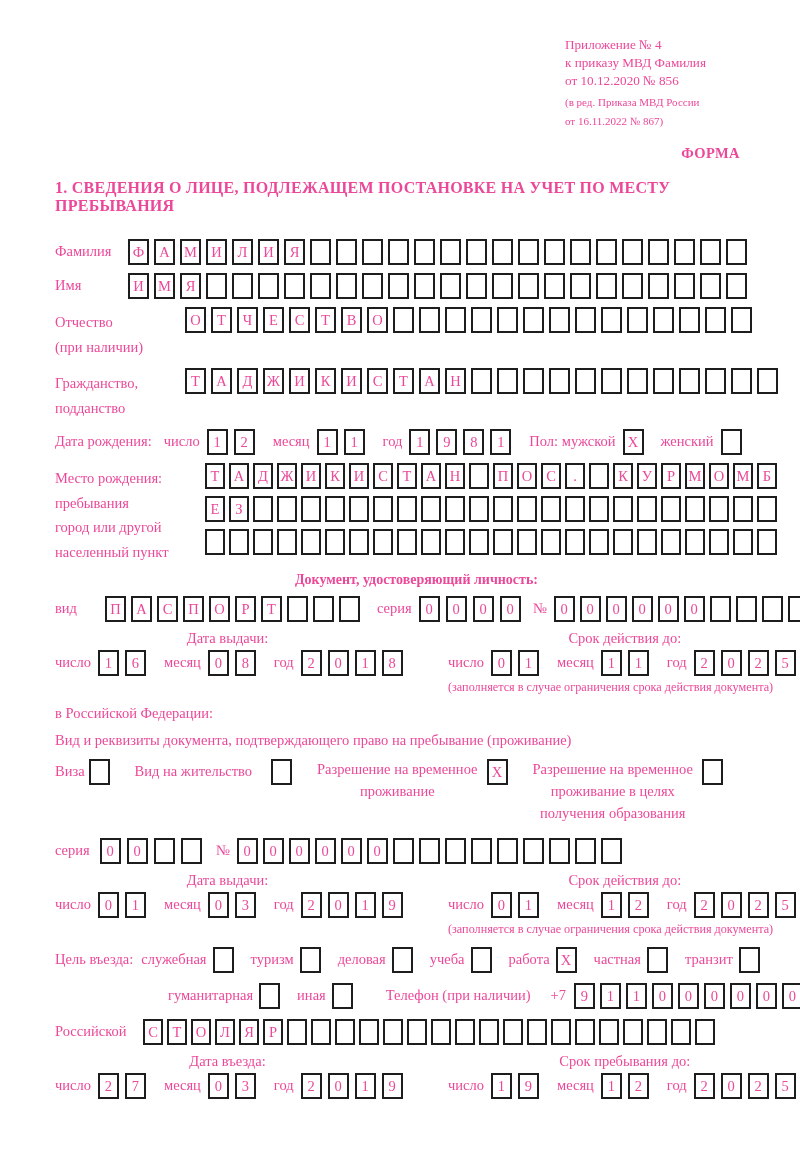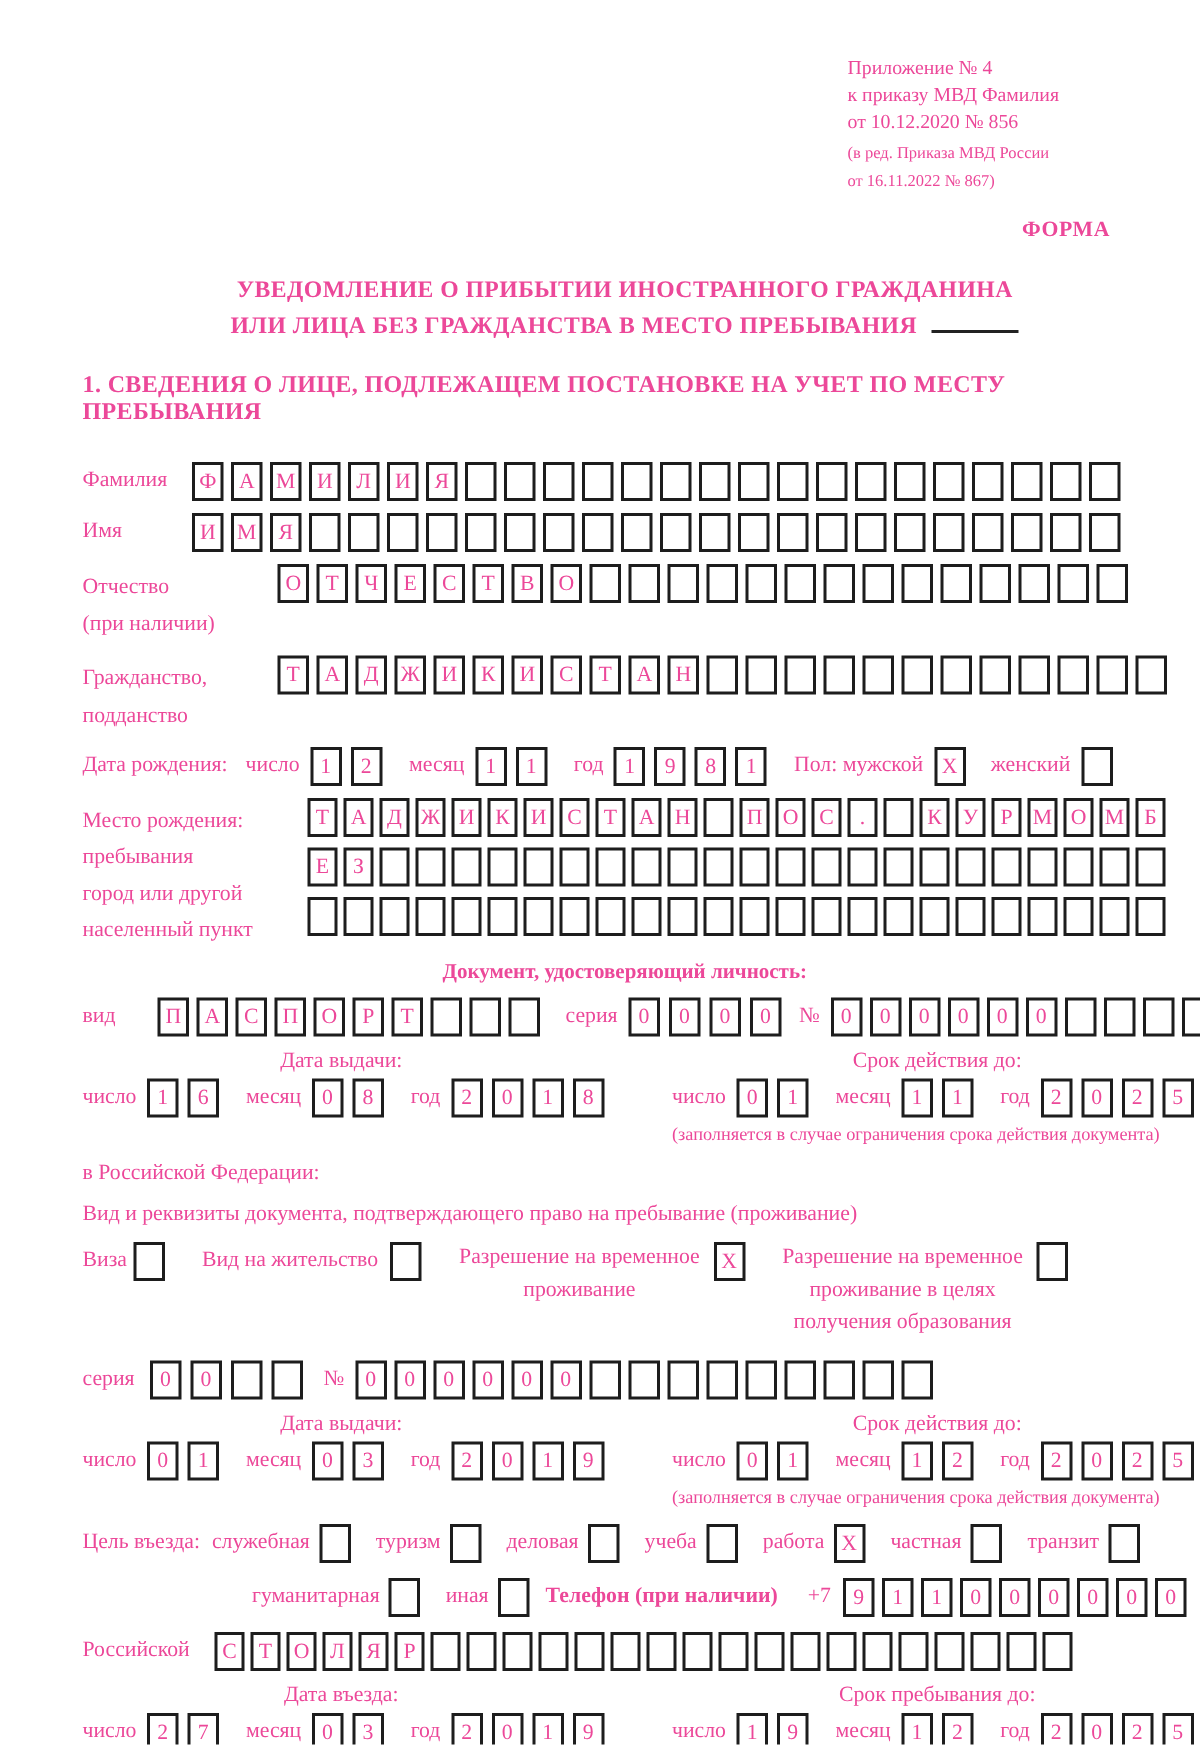--- a/index.html
+++ b/index.html
@@ -37,21 +37,21 @@
   .datecols{display:flex;margin-bottom:10px;}
   .datecol.left{width:345px;flex-shrink:0;}
   .datecol.right{margin-left:48px;}
   .dctitle{text-align:center;margin-bottom:3px;}
   .dategroup{display:flex;align-items:flex-start;}
   .dcnote{font-size:12.2px;margin-top:4px;white-space:nowrap;}
   
   .resline{margin-bottom:10px;}
   .optrow{display:flex;align-items:flex-start;margin:4px 0 14px 0;}
   .opt{display:flex;align-items:flex-start;margin-right:20px;}
-  .opt .olabel{padding-top:4px;margin-right:8px;white-space:nowrap;}
+  .opt .olabel{padding-top:4px;margin-right:19px;white-space:nowrap;}
   .optlines{text-align:center;line-height:1.5;margin-right:9px;}
   
   .plabel{padding-top:4px;margin:0 6px 0 12px;white-space:nowrap;}
   .plabel.first{margin-left:8px;}
   .indent105{padding-left:105px;}
   .phone-prefix{padding-top:4px;margin:0 8px 0 14px;}
   .cellrows{display:flex;flex-direction:column;}
   .ident-head{text-align:center;font-weight:bold;font-size:14px;margin:2px 0 8px 0;} 
 </style>
 </head>
@@ -61,24 +61,20 @@
 
   <div class="hdr">
     <div>Приложение № 4</div>
     <div>к приказу МВД Фамилия</div>
     <div>от 10.12.2020 № 856</div>
     <div class="sub">(в ред. Приказа МВД России</div>
     <div class="sub">от 16.11.2022 № 867)</div>
   </div>
   <div class="forma">ФОРМА</div>
 
-  <div class="title">
-    <div>УВЕДОМЛЕНИЕ О ПРИБЫТИИ ИНОСТРАННОГО ГРАЖДАНИНА</div>
-    <div><span>ИЛИ ЛИЦА БЕЗ ГРАЖДАНСТВА В МЕСТО ПРЕБЫВАНИЯ</span><span class="blank-line"></span></div>
-  </div>
 
   <div class="sect">1. СВЕДЕНИЯ О ЛИЦЕ, ПОДЛЕЖАЩЕМ ПОСТАНОВКЕ НА УЧЕТ ПО МЕСТУ ПРЕБЫВАНИЯ</div>
 
   <div class="frow">
     <span class="flabel lw73">Фамилия</span>
     <span class="cells">
         <span class="cell">Ф</span>
         <span class="cell">А</span>
         <span class="cell">М</span>
         <span class="cell">И</span>
@@ -549,21 +545,21 @@
 
   <div class="frow indent105" style="margin-bottom:10px;">
     <span class="plabel first">гуманитарная</span>
     <span class="cells">
         <span class="cell"></span>
       </span>
     <span class="plabel">иная</span>
     <span class="cells">
         <span class="cell"></span>
       </span>
-    <span class="plabel" style="margin-left:6px;font-weight:bold;">Телефон (при наличии)</span>
+    <span class="plabel" style="margin-left:28px;">Телефон (при наличии)</span>
     <span class="phone-prefix">+7</span>
     <span class="cells">
         <span class="cell">9</span>
         <span class="cell">1</span>
         <span class="cell">1</span>
         <span class="cell">0</span>
         <span class="cell">0</span>
         <span class="cell">0</span>
         <span class="cell">0</span>
         <span class="cell">0</span>

